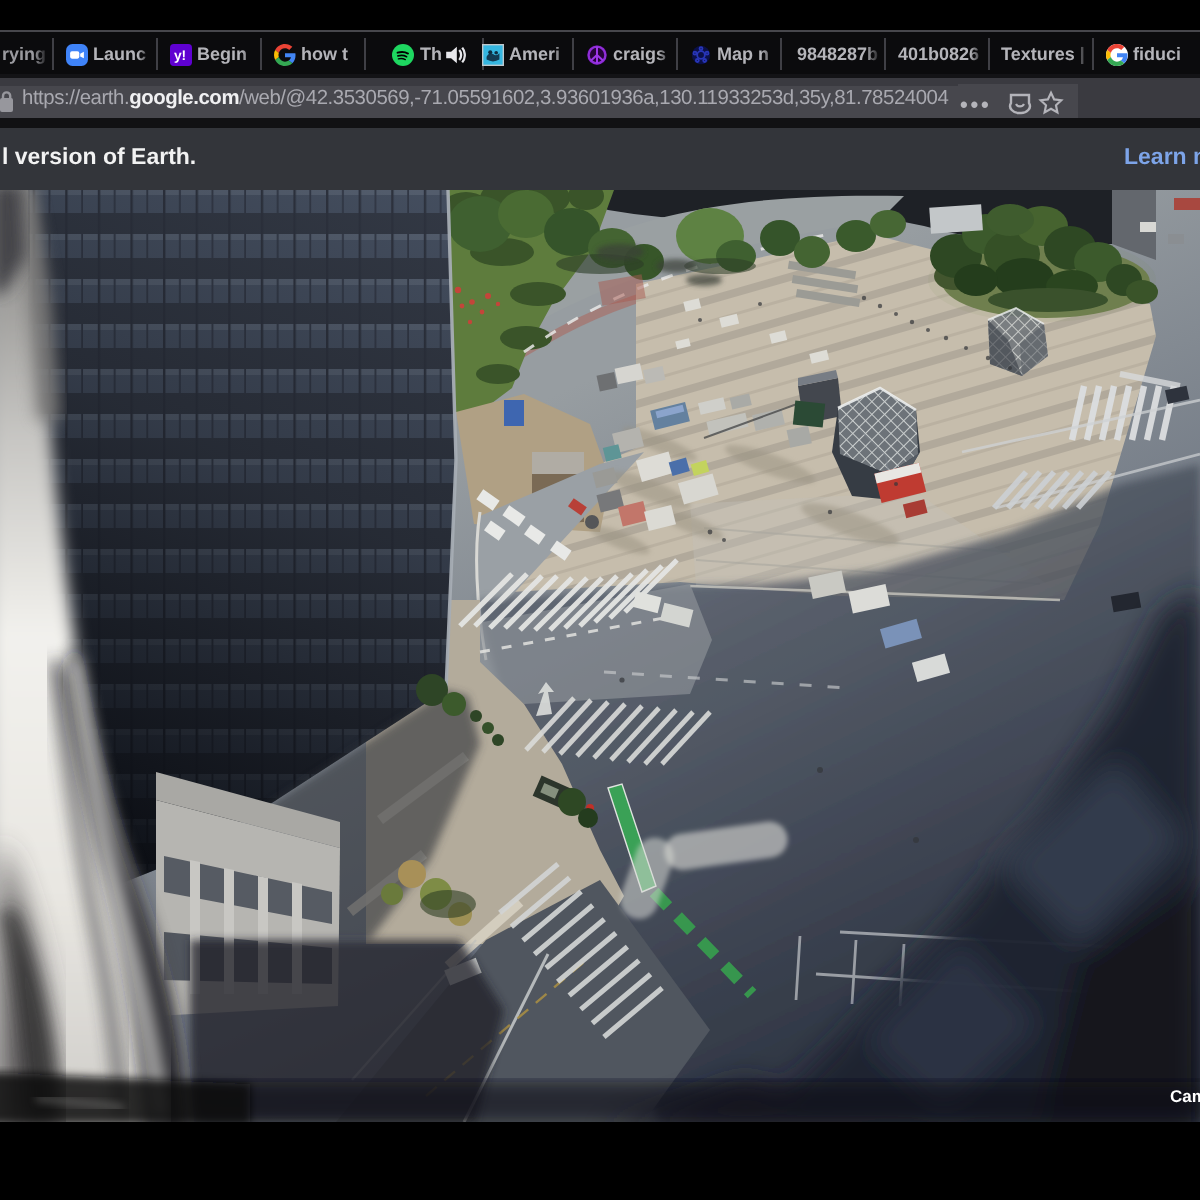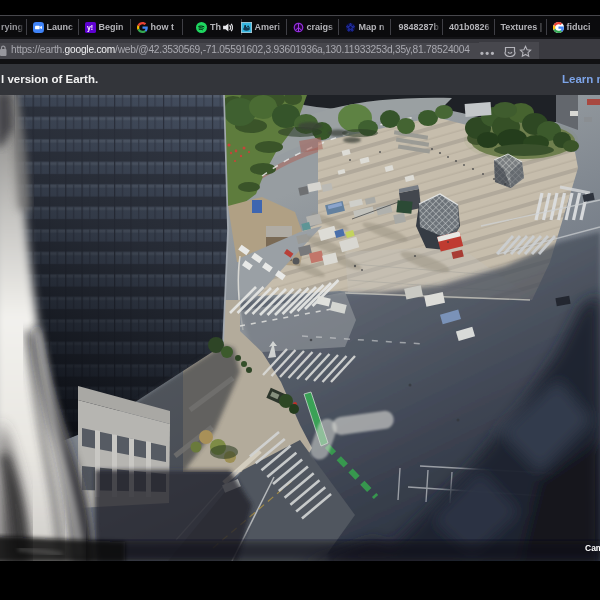--- a/index.html
+++ b/index.html
@@ -10,21 +10,21 @@
   #tabstrip{left:0;top:15px;width:600px;height:22px;background:#0b0b0d;border-top:1px solid #47474c;}
   .tab{position:absolute;top:0;height:22px;overflow:hidden;}
   .tab .sep{position:absolute;right:0;top:3px;bottom:3px;width:1px;background:#3f3f45;}
   .tabtxt{position:absolute;top:6px;font-size:9px;font-weight:700;color:#b4b4b9;letter-spacing:0;white-space:nowrap;}
   .tab::after{content:"";position:absolute;right:1px;top:2px;bottom:2px;width:9px;background:linear-gradient(to right,rgba(11,11,13,0),#0b0b0d 80%);}
   .fav{position:absolute;top:5.5px;width:11px;height:11px;}
   
   #toolbar{left:0;top:37px;width:600px;height:22px;background:#3a3a40;border-top:2px solid #131316;}
   #pill{position:absolute;left:-10px;top:3.5px;width:547px;height:17px;background:#47474d;border-radius:4px;}
   #url{position:absolute;left:11px;top:4.5px;font-size:10.2px;letter-spacing:-0.22px;color:#a9a9b0;white-space:nowrap;}
-  #url b{color:#f0f0f2;font-weight:400;text-align:right;}
+  #url b{color:#f0f0f2;font-weight:700;text-align:right;}
   
   #gap2{left:0;top:59px;width:600px;height:5px;background:#111113;}
   #notif{left:0;top:64px;width:600px;height:31px;background:#33353a;}
   #notif .msg{position:absolute;left:1px;top:9px;font-size:11.5px;font-weight:700;color:#f2f2f2;}
   #notif .learn{position:absolute;left:562px;top:9px;font-size:11.5px;font-weight:700;color:#7da4e8;white-space:nowrap;}
   
   #map{left:0;top:95px;width:600px;height:466px;background:#9aa0a6;overflow:hidden;}
   #cam{left:585px;top:543px;font-size:8.5px;font-weight:700;color:#fff;z-index:30;}
 </style>
 </head>

